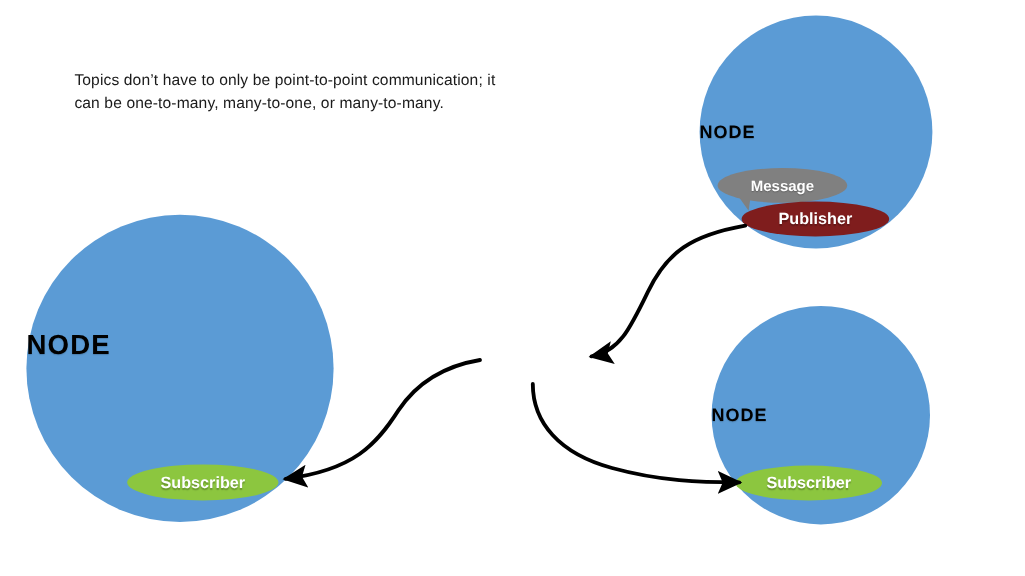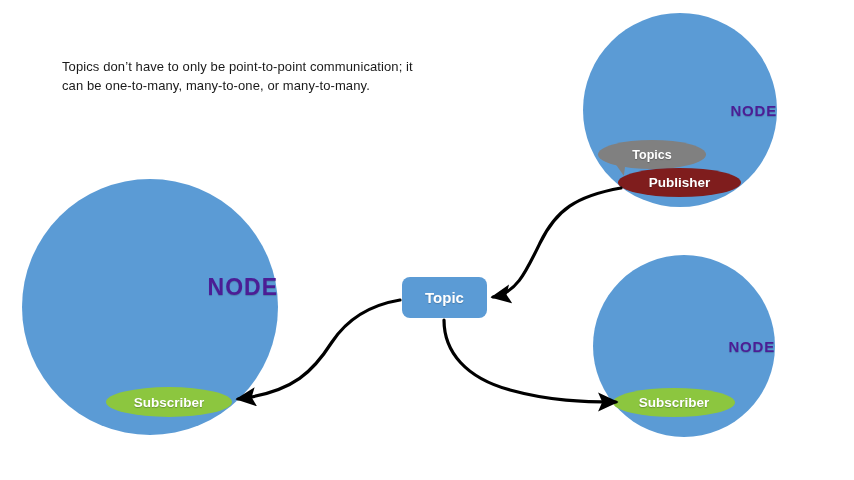--- a/index.html
+++ b/index.html
@@ -32,22 +32,22 @@
   
   .node {
     position: absolute;
     border-radius: 50%;
     background: #5B9BD5;
   }
   .node-label {
     position: absolute;
     left: 0;
     width: 100%;
-    text-align: right;
-    color: #4c1d95;
+    text-align: left;
+    color: #000000;
     font-weight: bold;
     text-shadow: 0 1px 1px rgba(0,0,0,0.18);
   }
 
   #node-left {
     left: 22px;
     top: 179px;
     width: 256px;
     height: 256px;
   }
@@ -182,29 +182,28 @@
 
   <div class="node" id="node-left">
     <div class="node-label" id="node-left-label">NODE</div>
   </div>
   <div class="pill" id="subscriber-left">Subscriber</div>
 
   <div class="node" id="node-top-right">
     <div class="node-label" id="node-top-right-label">NODE</div>
   </div>
   <div id="message-tail"></div>
-  <div class="pill" id="message-bubble">Topics</div>
+  <div class="pill" id="message-bubble">Message</div>
   <div class="pill" id="publisher">Publisher</div>
 
   <div class="node" id="node-bottom-right">
     <div class="node-label" id="node-bottom-right-label">NODE</div>
   </div>
   <div class="pill" id="subscriber-bottom-right">Subscriber</div>
 
-  <div id="topic-box">Topic</div>
 
   <svg id="arrow-layer" viewBox="0 0 854 480">
     <defs>
       <marker id="ah" markerWidth="7" markerHeight="7" refX="5.6" refY="3" orient="auto" markerUnits="strokeWidth">
         <path d="M0,0 L6.4,3 L0,6 L1.3,3 Z" fill="#000000"></path>
       </marker>
     </defs>
 
     <path d="M 621,188 C 576,196 556,210 540,243 C 525,274 516,293 493,297" fill="none" stroke="#000000" stroke-width="3.2" stroke-linecap="round" marker-end="url(#ah)"></path>
 

